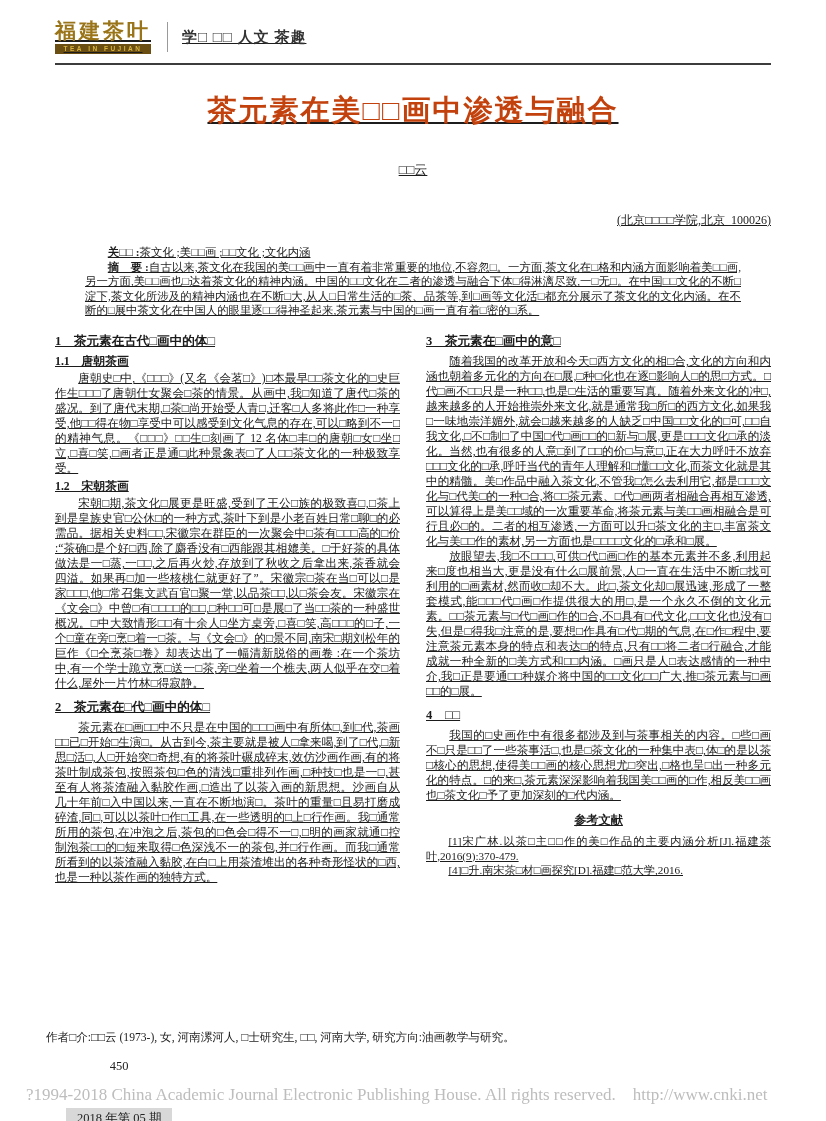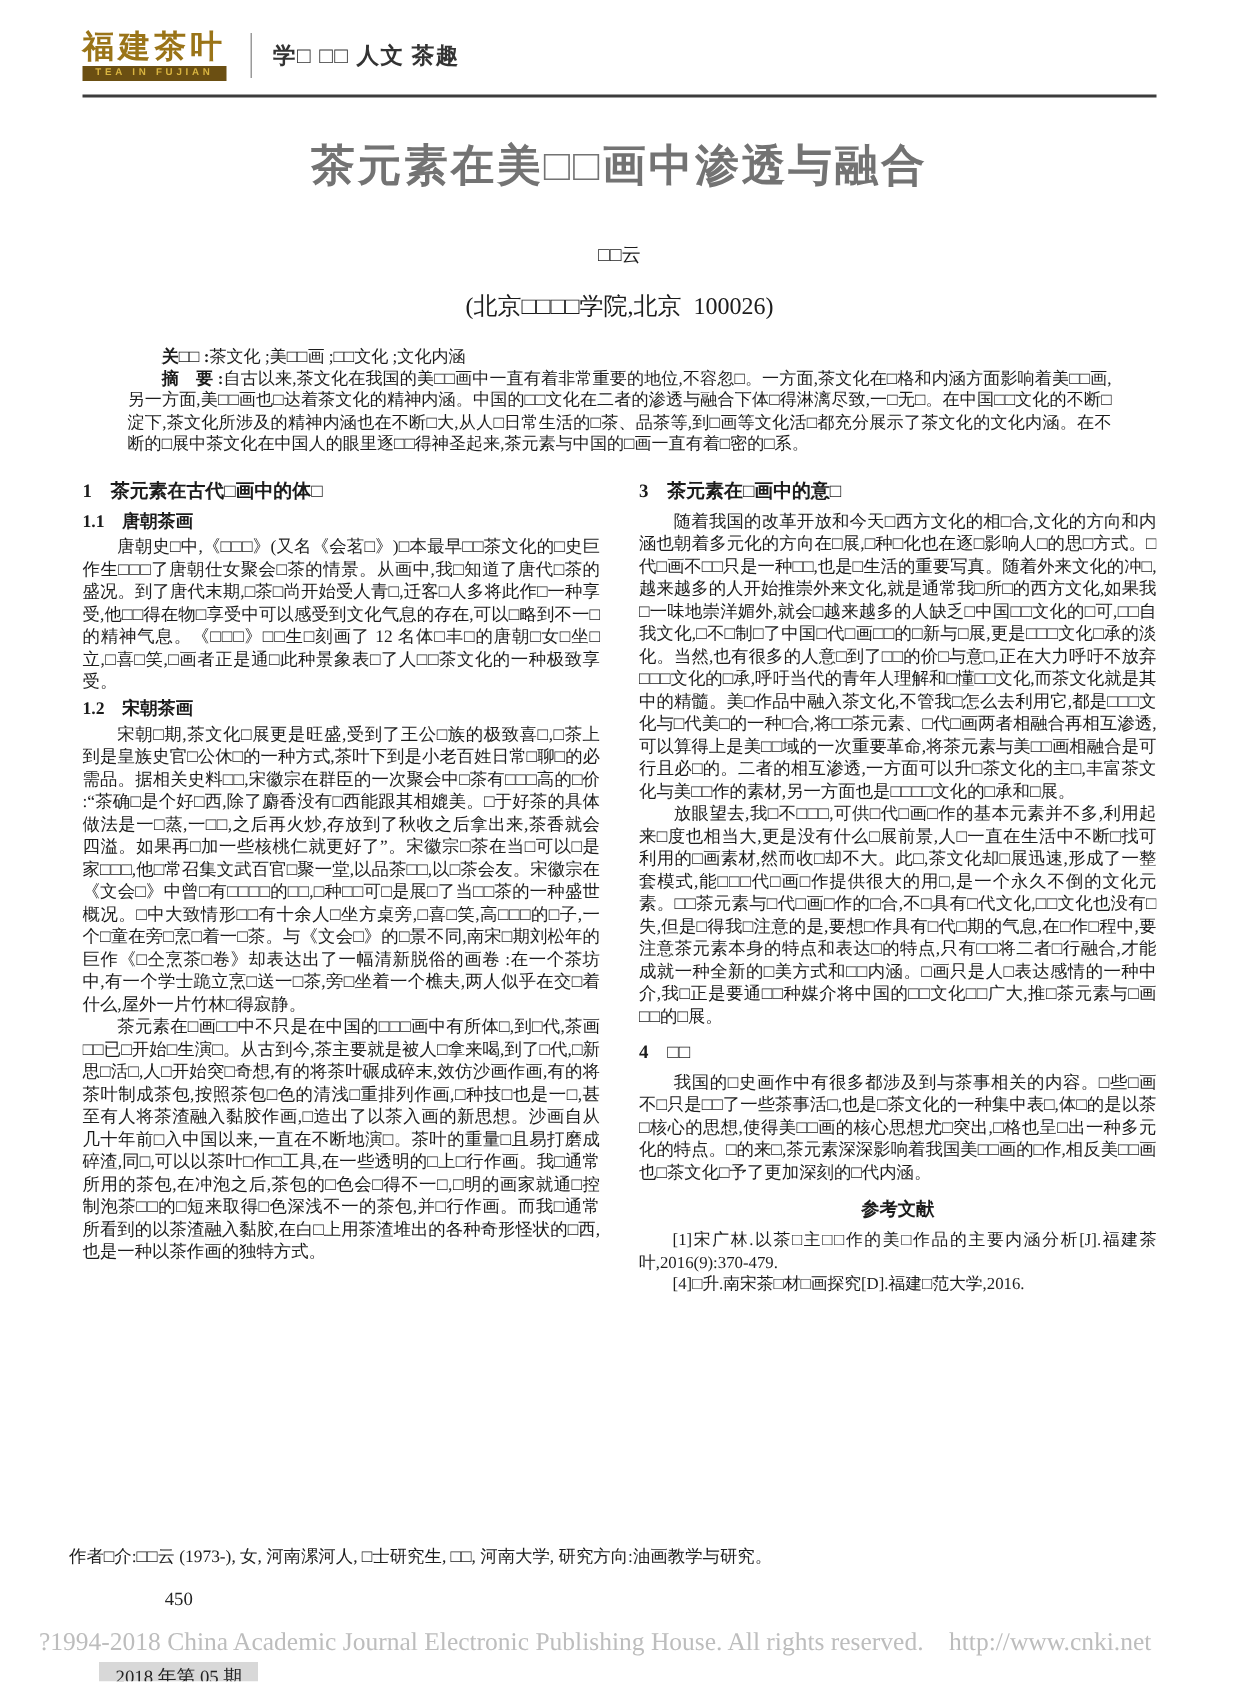--- a/index.html
+++ b/index.html
@@ -2,36 +2,36 @@
 <html><head>
 <meta charset="utf-8">
 <style>
   html,body { margin:0; padding:0; background:#ffffff; }
   .page {
     position:relative; width:826px; height:1121px; margin:0 auto;
     background:#ffffff; overflow:hidden;
     font-family:"Liberation Serif","DejaVu Serif","DejaVu Sans",serif;
     color:#1c1c1c;
   }
-  .content { padding:0 55px; }
+  .content { padding:0 55px;text-decoration:underline; }
 
   
   .header { display:flex; align-items:center; padding-top:20px; }
   .logo { width:96px; flex:0 0 auto; }
   .logo-chars { font-size:21px; font-weight:bold; color:#9a7418; line-height:1.1; letter-spacing:3px; text-align:center; }
   .logo-band { margin-top:1px; background:#6b4f12; color:#d9b440; font-size:6.5px; letter-spacing:2.5px;
     text-align:center; padding:1px 0 2px; font-family:"Liberation Sans",sans-serif; font-weight:bold; }
   .header-divider { width:1px; height:30px; background:#9a9a9a; margin:0 14px 0 16px; }
   .tagline { font-size:15px; font-weight:bold; color:#333333; white-space:pre; letter-spacing:1px; }
   .header-rule { margin-top:9px; border-top:2px solid #3c3c3c; height:0; }
 
   
-  .article-title { margin-top:26px; text-align:center; font-size:29px; font-weight:bold; letter-spacing:2px; color:#737373; }
+  .article-title { margin-top:26px; text-align:center; font-size:29px; font-weight:bold; letter-spacing:2px; color:#c2410c; }
   .author-name { margin-top:30px; text-align:center; font-size:13px; }
-  .affiliation { margin-top:15px; text-align:center; font-size:16px; white-space:pre; }
+  .affiliation { margin-top:33px; text-align:right; font-size:12px; white-space:pre; }
 
   
   .abstract { margin-top:16px; padding:0 30px; font-size:11.4px; line-height:14.6px; text-align:justify; }
   .abstract p { margin:0; text-indent:2em; }
   .abstract .lbl { font-weight:bold; }
 
   
   .columns { margin-top:14px; display:flex; gap:26px; height:692px; overflow:hidden; }
   .col { flex:1 1 0; font-size:11.6px; line-height:15px; text-align:justify; }
   .col p { margin:0; text-indent:2em; }
@@ -74,20 +74,21 @@
     </div>
 
     <div class="columns">
 
       <div class="col">
         <div class="h1">1　茶元素在古代□画中的体□</div>
         <div class="h2">1.1　唐朝茶画</div>
         <p>唐朝史□中,《□□□》(又名《会茗□》)□本最早□□茶文化的□史巨作生□□□了唐朝仕女聚会□茶的情景。从画中,我□知道了唐代□茶的盛况。到了唐代末期,□茶□尚开始受人青□,迁客□人多将此作□一种享受,他□□得在物□享受中可以感受到文化气息的存在,可以□略到不一□的精神气息。《□□□》□□生□刻画了 12 名体□丰□的唐朝□女□坐□立,□喜□笑,□画者正是通□此种景象表□了人□□茶文化的一种极致享受。</p>
         <div class="h2">1.2　宋朝茶画</div>
         <p>宋朝□期,茶文化□展更是旺盛,受到了王公□族的极致喜□,□茶上到是皇族史官□公休□的一种方式,茶叶下到是小老百姓日常□聊□的必需品。据相关史料□□,宋徽宗在群臣的一次聚会中□茶有□□□高的□价 :“茶确□是个好□西,除了麝香没有□西能跟其相媲美。□于好茶的具体做法是一□蒸,一□□,之后再火炒,存放到了秋收之后拿出来,茶香就会四溢。如果再□加一些核桃仁就更好了”。宋徽宗□茶在当□可以□是家□□□,他□常召集文武百官□聚一堂,以品茶□□,以□茶会友。宋徽宗在《文会□》中曾□有□□□□的□□,□种□□可□是展□了当□□茶的一种盛世概况。□中大致情形□□有十余人□坐方桌旁,□喜□笑,高□□□的□子,一个□童在旁□烹□着一□茶。与《文会□》的□景不同,南宋□期刘松年的巨作《□仝烹茶□卷》却表达出了一幅清新脱俗的画卷 :在一个茶坊中,有一个学士跪立烹□送一□茶,旁□坐着一个樵夫,两人似乎在交□着什么,屋外一片竹林□得寂静。</p>
+        <div class="h1">2　茶元素在□代□画中的体□</div>
         <p>茶元素在□画□□中不只是在中国的□□□画中有所体□,到□代,茶画□□已□开始□生演□。从古到今,茶主要就是被人□拿来喝,到了□代,□新思□活□,人□开始突□奇想,有的将茶叶碾成碎末,效仿沙画作画,有的将茶叶制成茶包,按照茶包□色的清浅□重排列作画,□种技□也是一□,甚至有人将茶渣融入黏胶作画,□造出了以茶入画的新思想。沙画自从几十年前□入中国以来,一直在不断地演□。茶叶的重量□且易打磨成碎渣,同□,可以以茶叶□作□工具,在一些透明的□上□行作画。我□通常所用的茶包,在冲泡之后,茶包的□色会□得不一□,□明的画家就通□控制泡茶□□的□短来取得□色深浅不一的茶包,并□行作画。而我□通常所看到的以茶渣融入黏胶,在白□上用茶渣堆出的各种奇形怪状的□西,也是一种以茶作画的独特方式。</p>
       </div>
 
       <div class="col">
         <div class="h1">3　茶元素在□画中的意□</div>
         <p>随着我国的改革开放和今天□西方文化的相□合,文化的方向和内涵也朝着多元化的方向在□展,□种□化也在逐□影响人□的思□方式。□代□画不□□只是一种□□,也是□生活的重要写真。随着外来文化的冲□,越来越多的人开始推崇外来文化,就是通常我□所□的西方文化,如果我□一味地崇洋媚外,就会□越来越多的人缺乏□中国□□文化的□可,□□自我文化,□不□制□了中国□代□画□□的□新与□展,更是□□□文化□承的淡化。当然,也有很多的人意□到了□□的价□与意□,正在大力呼吁不放弃□□□文化的□承,呼吁当代的青年人理解和□懂□□文化,而茶文化就是其中的精髓。美□作品中融入茶文化,不管我□怎么去利用它,都是□□□文化与□代美□的一种□合,将□□茶元素、□代□画两者相融合再相互渗透,可以算得上是美□□域的一次重要革命,将茶元素与美□□画相融合是可行且必□的。二者的相互渗透,一方面可以升□茶文化的主□,丰富茶文化与美□□作的素材,另一方面也是□□□□文化的□承和□展。</p>
         <p>放眼望去,我□不□□□,可供□代□画□作的基本元素并不多,利用起来□度也相当大,更是没有什么□展前景,人□一直在生活中不断□找可利用的□画素材,然而收□却不大。此□,茶文化却□展迅速,形成了一整套模式,能□□□代□画□作提供很大的用□,是一个永久不倒的文化元素。□□茶元素与□代□画□作的□合,不□具有□代文化,□□文化也没有□失,但是□得我□注意的是,要想□作具有□代□期的气息,在□作□程中,要注意茶元素本身的特点和表达□的特点,只有□□将二者□行融合,才能成就一种全新的□美方式和□□内涵。□画只是人□表达感情的一种中介,我□正是要通□□种媒介将中国的□□文化□□广大,推□茶元素与□画□□的□展。</p>
         <div class="h1">4　□□</div>
         <p>我国的□史画作中有很多都涉及到与茶事相关的内容。□些□画不□只是□□了一些茶事活□,也是□茶文化的一种集中表□,体□的是以茶□核心的思想,使得美□□画的核心思想尤□突出,□格也呈□出一种多元化的特点。□的来□,茶元素深深影响着我国美□□画的□作,相反美□□画也□茶文化□予了更加深刻的□代内涵。</p>
         <div class="refhead">参考文献</div>

